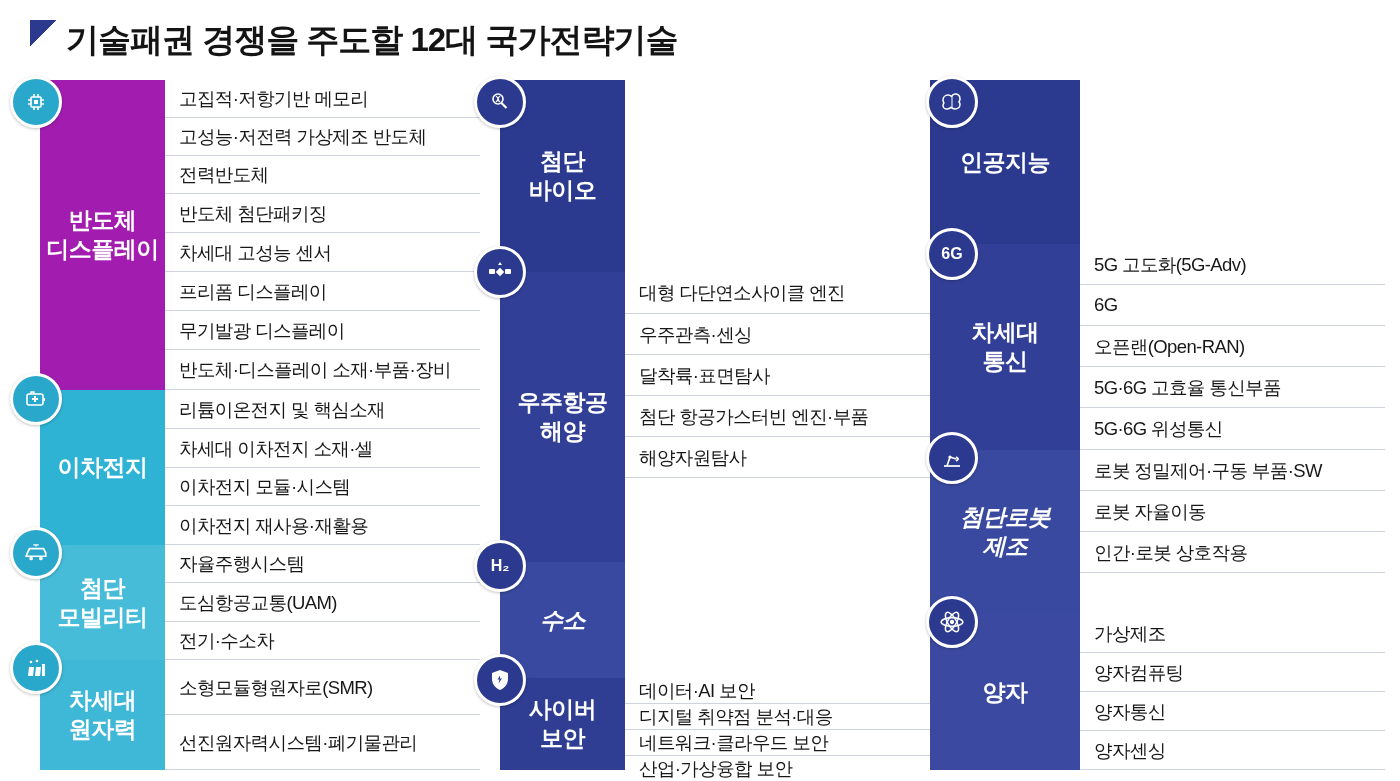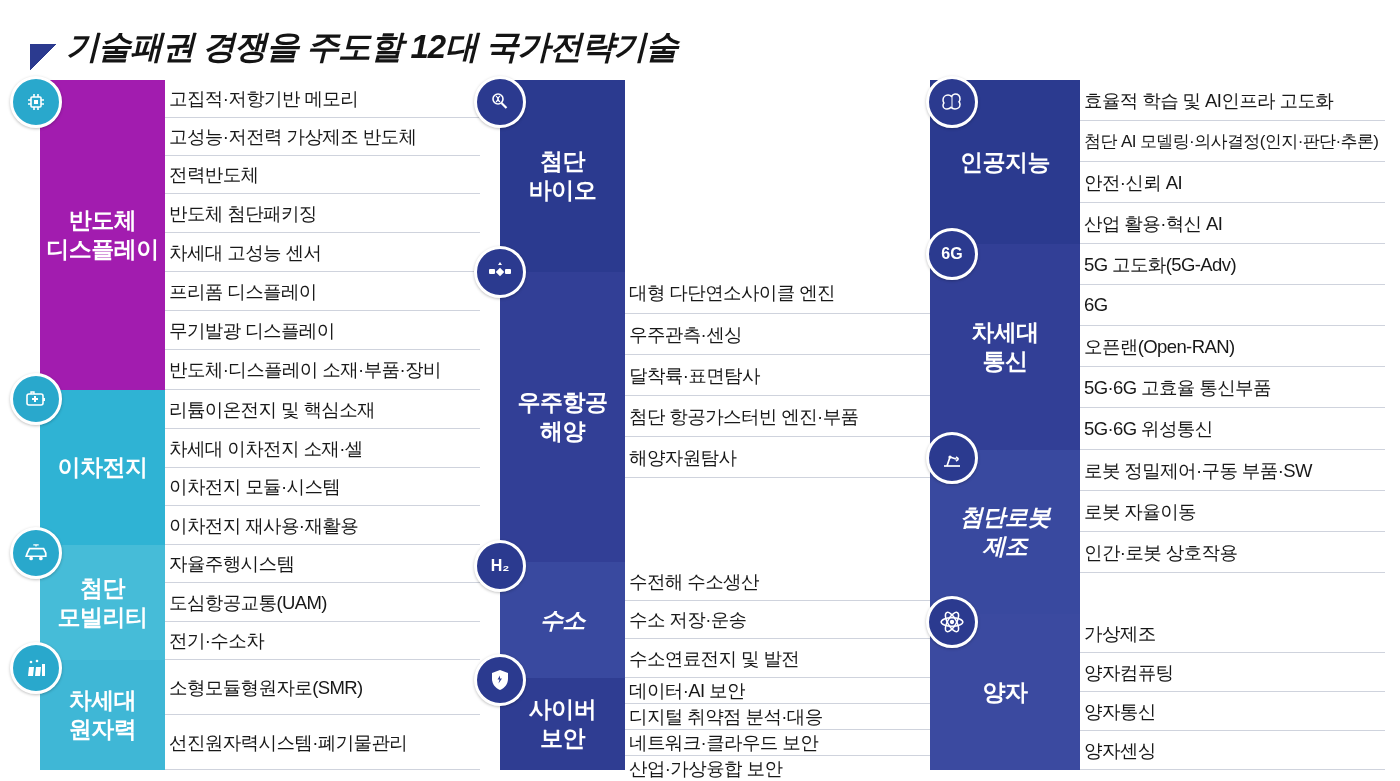--- a/index.html
+++ b/index.html
@@ -15,23 +15,22 @@
     overflow: hidden;
     position: relative;
   }
 
   
   .header {
     position: absolute;
     top: 10px;
     left: 30px;
     display: flex;
-    align-items: flex-end;
+    align-items: center;
     height: 60px;
-    font-style: italic;
   }
   .header-mark {
     width: 26px;
     height: 26px;
     margin-right: 10px;
     margin-top: -14px;
     background: linear-gradient(to bottom right, #2b3a8f 50%, transparent 50%);
   }
   .header-title {
     font-size: 33px;
@@ -85,21 +84,21 @@
     flex: 1 1 auto;
     display: flex;
     flex-direction: column;
   }
   .item {
     border-bottom: 1px solid #cfd3dd;
     font-size: 18.5px;
     letter-spacing: -0.6px;
     display: flex;
     align-items: center;
-    padding-left: 4px;
+    padding-left: 14px;
     color: #181818;
     box-sizing: border-box;
     white-space: nowrap;
   }
   .item:last-child { border-bottom: 1px solid #cfd3dd; }
 
   
   .teal  { background: #a21caf; }
   .teal2 { background: #2fb3d4; align-items: center; }
   .teal3 { background: #46bcd8; }
@@ -266,25 +265,20 @@
         <div class="item" style="height:41px">달착륙·표면탐사</div>
         <div class="item" style="height:41px">첨단 항공가스터빈 엔진·부품</div>
         <div class="item" style="height:41px">해양자원탐사</div>
       </div>
     </div>
 
     <div class="group" id="g7">
       <div class="cat navy3">
         <span>수소</span>
       </div>
-      <div class="items">
-        <div class="item" style="height:39px">수전해 수소생산</div>
-        <div class="item" style="height:38px">수소 저장·운송</div>
-        <div class="item" style="height:39px">수소연료전지 및 발전</div>
-      </div>
     </div>
 
     <div class="group" id="g8">
       <div class="cat navy4">
         <span>사이버</span>
         <span>보안</span>
       </div>
       <div class="items">
         <div class="item" style="height:40px">데이터·AI 보안</div>
         <div class="item" style="height:40px">디지털 취약점 분석·대응</div>
@@ -318,26 +312,20 @@
       </svg>
     </div>
   </div>
 
   <div class="column col-3">
 
     <div class="group" id="g9">
       <div class="cat navy">
         <span>인공지능</span>
       </div>
-      <div class="items">
-        <div class="item" style="height:41px">효율적 학습 및 AI인프라 고도화</div>
-        <div class="item" style="height:41px; font-size:17px;">첨단 AI 모델링·의사결정(인지·판단·추론)</div>
-        <div class="item" style="height:41px">안전·신뢰 AI</div>
-        <div class="item" style="height:41px">산업 활용·혁신 AI</div>
-      </div>
     </div>
 
     <div class="group" id="g10">
       <div class="cat navy2">
         <span>차세대</span>
         <span>통신</span>
       </div>
       <div class="items">
         <div class="item" style="height:41px">5G 고도화(5G-Adv)</div>
         <div class="item" style="height:41px">6G</div>

